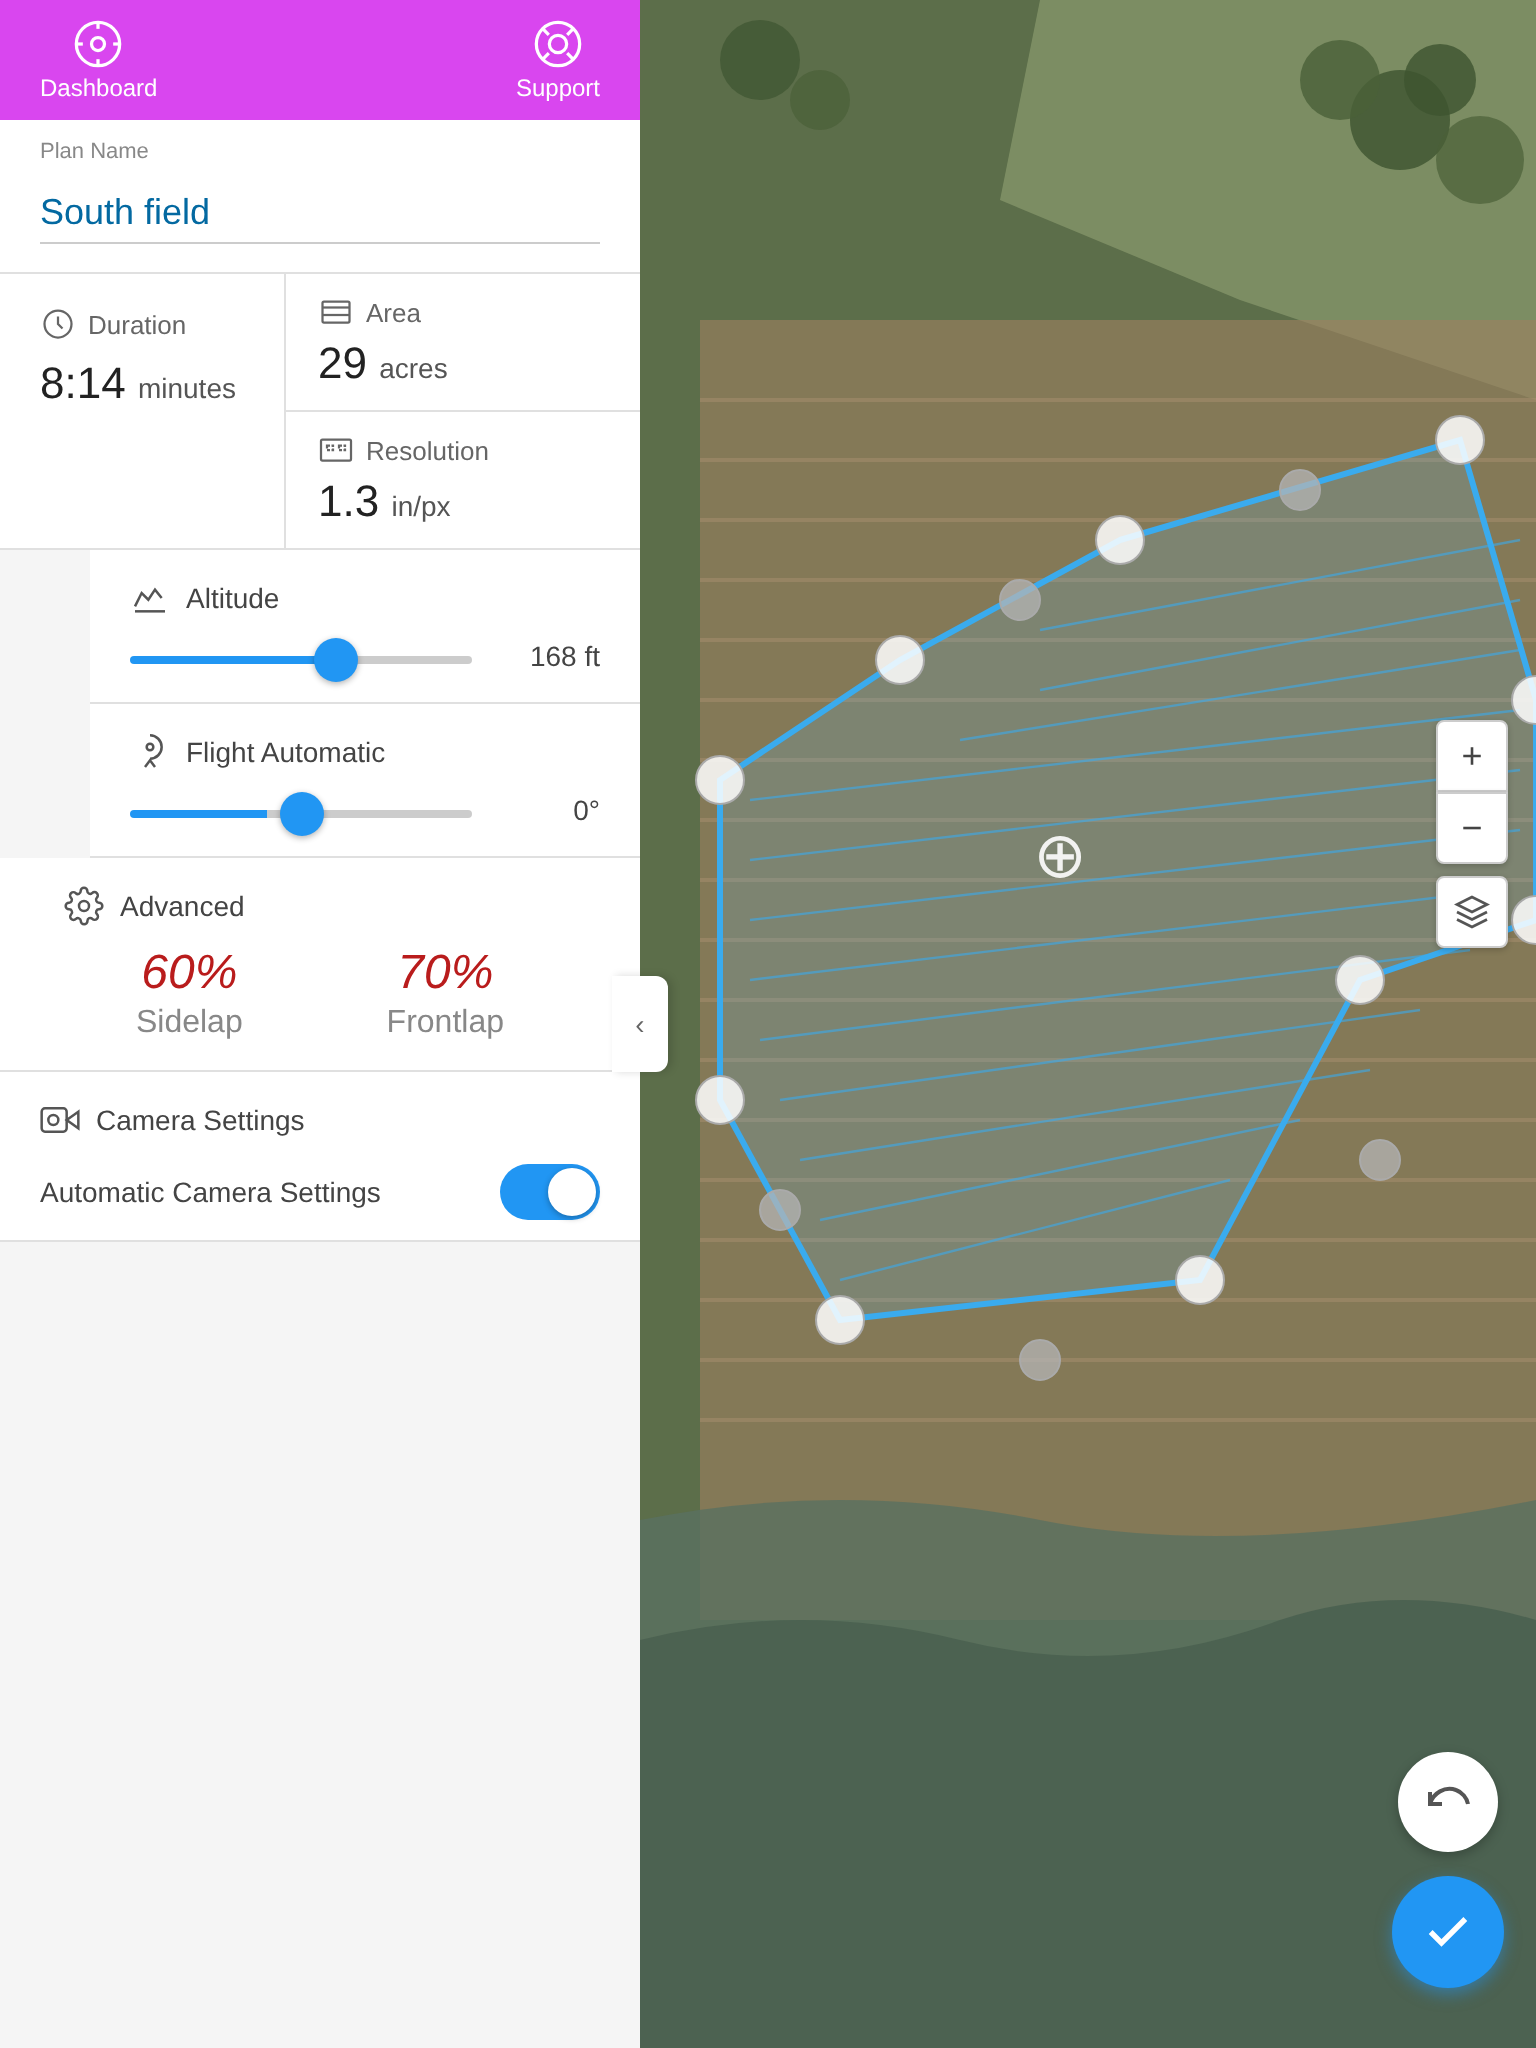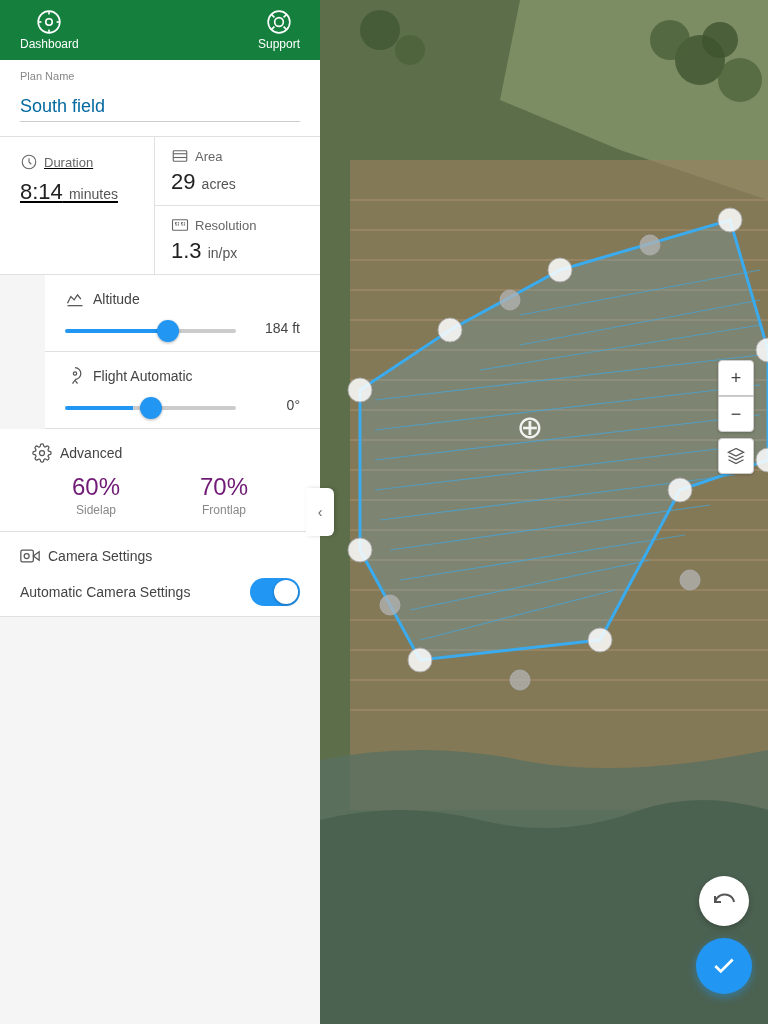--- a/index.html
+++ b/index.html
@@ -10,21 +10,21 @@
       width: 320px;
       height: 1024px;
       background: #f5f5f5;
       display: flex;
       flex-direction: column;
       flex-shrink: 0;
     }
 
     
     .header {
-      background: #15803d;
+      background: #d946ef;
       height: 60px;
       display: flex;
       align-items: center;
       justify-content: space-between;
       padding: 0 20px;
     }
     .header-btn {
       display: flex;
       flex-direction: column;
       align-items: center;
@@ -53,27 +53,26 @@
       padding-bottom: 4px;
     }
 
     
     .stats-row {
       display: flex;
       background: white;
       border-bottom: 1px solid #e0e0e0;
     }
     .stat-left {
-      width: 155px;
+      width: 143px;
       padding: 16px 20px;
       border-right: 1px solid #e0e0e0;
       display: flex;
       flex-direction: column;
       gap: 4px;
-      text-decoration: underline;
     }
     .stat-right-col {
       flex: 1;
       display: flex;
       flex-direction: column;
     }
     .stat-right-item {
       padding: 10px 16px;
       border-bottom: 1px solid #e0e0e0;
     }
@@ -161,24 +160,25 @@
       display: flex;
       justify-content: space-around;
       margin-top: 10px;
     }
     .overlap-item {
       text-align: center;
     }
     .overlap-value {
       font-size: 24px;
       font-weight: 500;
-      color: #701a75;
+      color: #b91c1c;
+      font-style: italic;
     }
     .overlap-label {
-      font-size: 12px;
+      font-size: 16px;
       color: #888;
       margin-top: 2px;
     }
 
     
     .camera-section {
       background: white;
       padding: 14px 20px 10px;
       border-bottom: 1px solid #e0e0e0;
     }
@@ -406,21 +406,21 @@
         <path d="M3 17l4-8 4 4 4-6 4 5"></path>
         <line x1="3" y1="20" x2="21" y2="20"></line>
       </svg>
       <span>Altitude</span>
     </div>
     <div class="slider-row">
       <div class="slider-container">
         <input type="range" min="0" max="400" value="246" style="">
       </div>
       <div class="slider-value">
-        <span>184</span> <span>ft</span>
+        <span>168</span> <span>ft</span>
       </div>
     </div>
   </div>
 
   <div class="control-section">
     <div class="section-label-row">
       <svg viewBox="0 0 24 24" fill="none" stroke="#555" stroke-width="1.5">
         <path d="M12 2a7 7 0 0 1 0 14"></path>
         <circle cx="12" cy="9" r="2"></circle>
         <path d="M9 21l3-4 3 4"></path>

